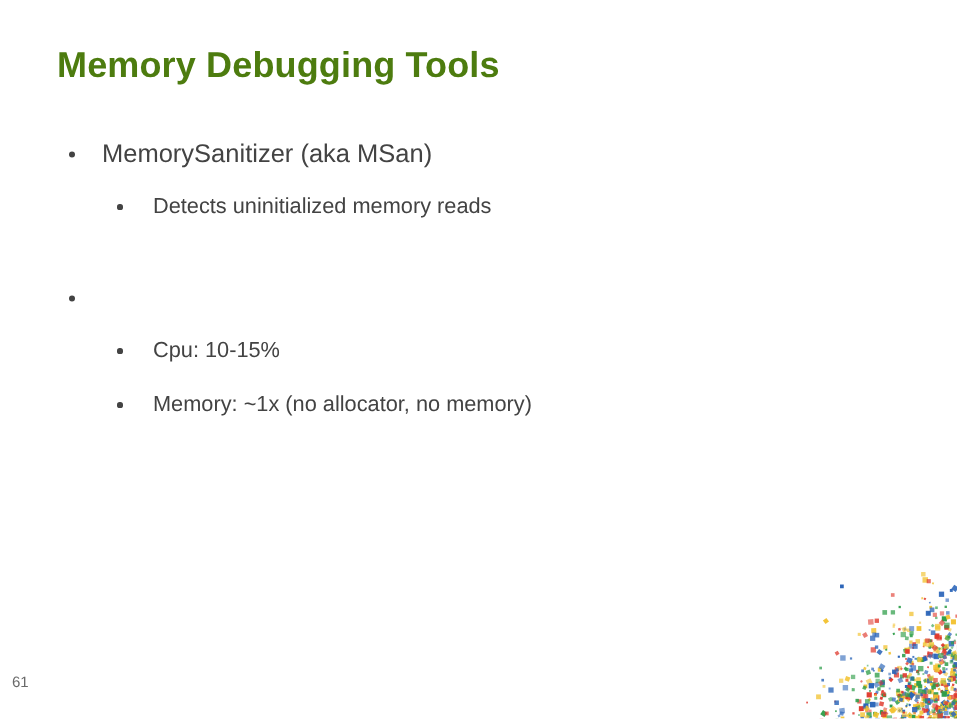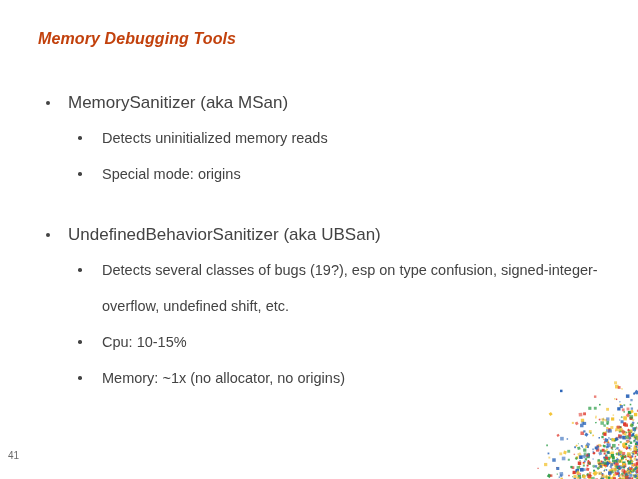--- a/index.html
+++ b/index.html
@@ -20,26 +20,25 @@
     position: absolute;
     inset: 0;
     background: #ffffff;
   }
 
   
   #slide-title {
     position: absolute;
     left: 38px;
     top: 30px;
-    font-size: 16px;
+    font-size: 24px;
     font-weight: bold;
-    color: #c2410c;
+    color: #4d7c0f;
     letter-spacing: 0.1px;
     white-space: nowrap;
-    font-style: italic;
   }
 
   
   #body {
     position: absolute;
     left: 0;
     top: 86px;
     width: 638px;
   }
 
@@ -123,50 +122,41 @@
       <span class="dot"></span>
       <span class="text">MemorySanitizer (aka MSan)</span>
     </div>
 
     <div class="bullet-row lvl2">
       <span class="dot"></span>
       <span class="text">Detects uninitialized memory reads</span>
     </div>
 
 
-    <div class="bullet-row lvl2">
-      <span class="dot"></span>
-      <span class="text">Special mode: origins</span>
-    </div>
 
     <div class="spacer"></div>
 
     <div class="bullet-row lvl1">
       <span class="dot"></span>
-      <span class="text">UndefinedBehaviorSanitizer (aka UBSan)</span>
     </div>
 
-    <div class="bullet-row lvl2">
-      <span class="dot"></span>
-      <span class="text">Detects several classes of bugs (19?), esp on type confusion, signed-integer-overflow, undefined shift, etc.</span>
-    </div>
 
     <div class="bullet-row lvl2">
       <span class="dot"></span>
       <span class="text">Cpu: 10-15%</span>
     </div>
 
     <div class="bullet-row lvl2">
       <span class="dot"></span>
-      <span class="text">Memory: ~1x (no allocator, no origins)</span>
+      <span class="text">Memory: ~1x (no allocator, no memory)</span>
     </div>
 
   </div>
 
-  <div id="page-number">41</div>
+  <div id="page-number">61</div>
 
   <svg id="confetti" viewBox="0 0 110 110">
       <rect x="93.57" y="99.93" width="3.46" height="3.46" fill="#e03b2f" opacity="0.63"></rect>
       <rect x="78.38" y="71.49" width="2.60" height="2.60" fill="#f2c230" opacity="0.89"></rect>
       <rect x="64.48" y="89.40" width="1.26" height="1.26" fill="#2a64b8" opacity="0.58"></rect>
       <rect x="58.57" y="98.51" width="2.96" height="2.96" fill="#e03b2f" opacity="0.83" transform="rotate(13 58.6 98.5)"></rect>
       <rect x="109.52" y="98.78" width="2.82" height="2.82" fill="#2f9e4a" opacity="0.69"></rect>
       <rect x="72.67" y="91.40" width="3.47" height="3.47" fill="#f2c230" opacity="0.75" transform="rotate(87 72.7 91.4)"></rect>
       <rect x="77.17" y="85.30" width="2.34" height="2.34" fill="#2f9e4a" opacity="0.75"></rect>
       <rect x="81.01" y="105.48" width="1.53" height="1.53" fill="#e03b2f" opacity="0.75"></rect>

